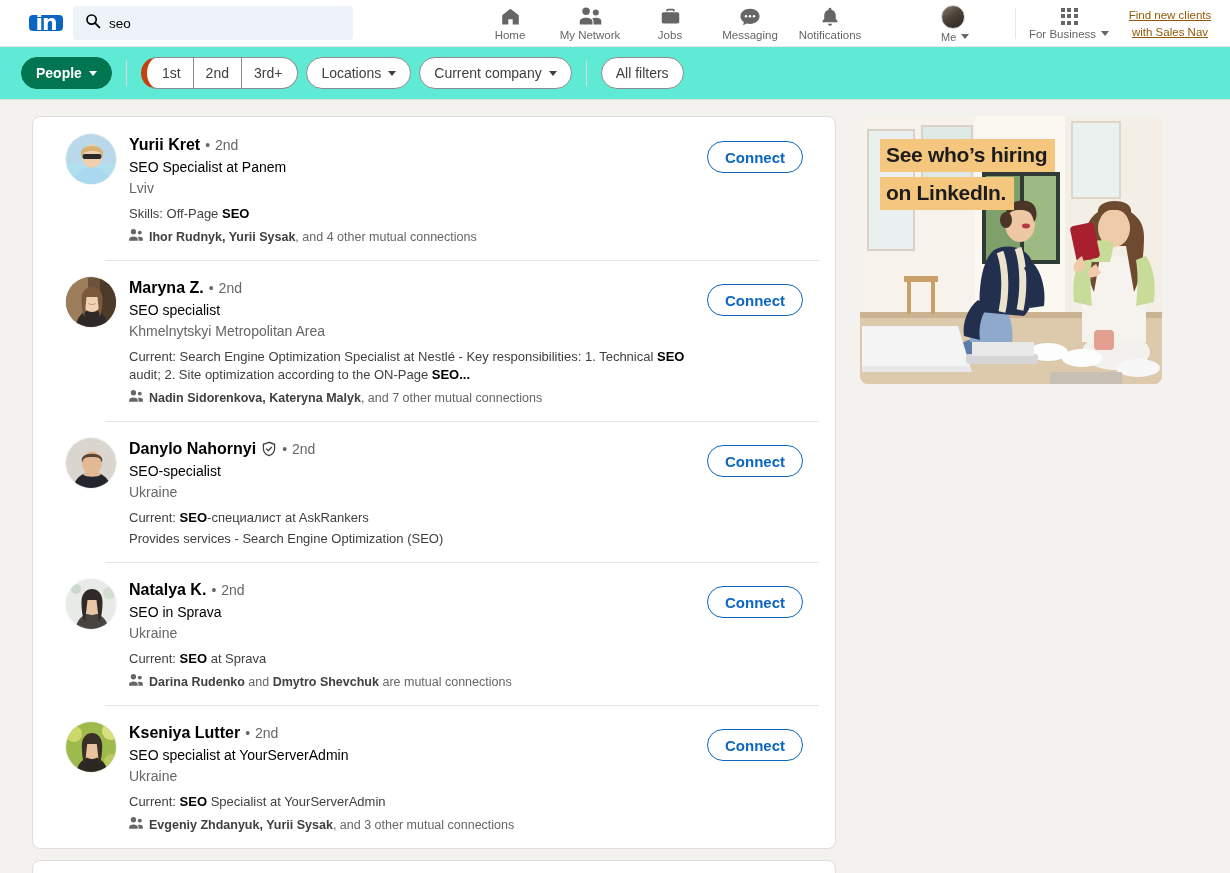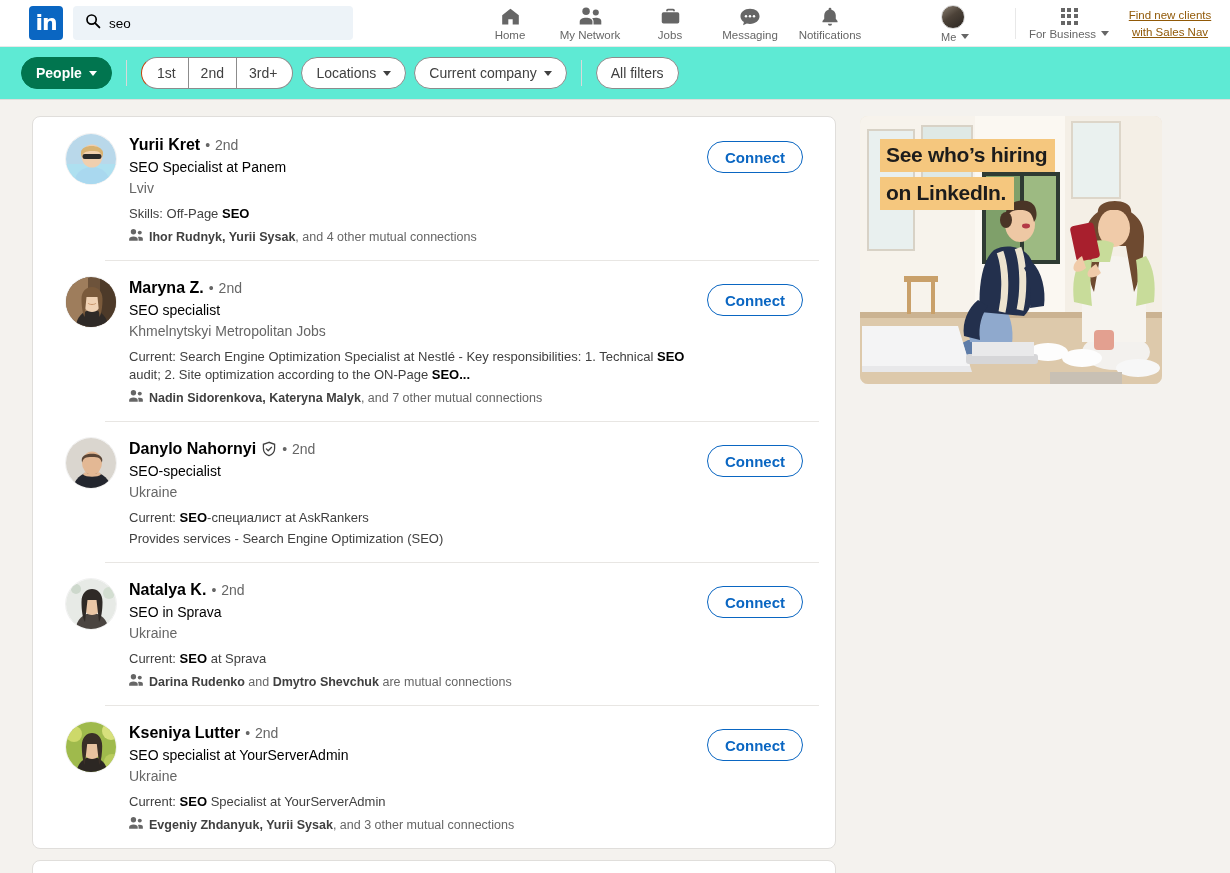--- a/index.html
+++ b/index.html
@@ -11,21 +11,21 @@
   }
 
   
   .globalnav {
     height: 47px; background: #ffffff;
     border-bottom: 1px solid #e8e8e8;
     display: flex; align-items: center;
     position: relative;
   }
   .nav-logo {
-    width: 34px; height: 34px; margin-left: 29px;
+    width: 34px; height: 16px; margin-left: 29px;
     background: #0a66c2; border-radius: 4px;
     display: flex; align-items: center; justify-content: center;
     color: #fff; font-weight: 700; font-size: 22px;
     letter-spacing: -1px; line-height: 1;
     font-family: "DejaVu Sans", sans-serif;
   }
   .nav-search {
     margin-left: 10px; width: 280px; height: 34px;
     background: #edf3f8; border-radius: 4px;
     display: flex; align-items: center; padding: 0 8px;
@@ -96,21 +96,21 @@
     background: #01754f; border-color: #01754f; color: #fff; font-weight: 600;
   }
   .caret {
     width: 0; height: 0; border-left: 4.5px solid transparent;
     border-right: 4.5px solid transparent; border-top: 5.5px solid currentColor;
     display: inline-block; margin-left: 2px;
   }
   .vsep { width: 1px; height: 26px; background: #d9d9d9; margin: 0 6px; }
   .degree-group { display: flex; }
   .degree-group .pill { border-radius: 0; border-left: none; padding: 0 12px; }
-  .degree-group .pill:first-child { border-radius: 16px 0 0 16px; border-left: 1px solid #c2410c; padding-left: 15px; }
+  .degree-group .pill:first-child { border-radius: 16px 0 0 16px; border-left: 6px solid #c2410c; padding-left: 15px; }
   .degree-group .pill:last-child { border-radius: 0 16px 16px 0; padding-right: 15px; }
 
   
   .page {
     display: flex; gap: 24px;
     padding: 16px 0 0 32px;
     height: calc(873px - 47px - 54px);
   }
   .col-main { width: 804px; flex: 0 0 804px; }
   .card {
@@ -362,21 +362,21 @@
             <path d="M22 26c1 2 7 2 8 0" stroke="#c8956a" stroke-width="1" fill="none"></path>
           </svg>
         </div>
         <div class="r-body">
           <div class="r-nameline">
             <span class="r-name">Maryna Z.</span>
             <span class="r-dot">•</span>
             <span class="r-degree">2nd</span>
           </div>
           <div class="r-headline">SEO specialist</div>
-          <div class="r-location">Khmelnytskyi Metropolitan Jobs</div>
+          <div class="r-location">Khmelnytskyi Metropolitan Area</div>
           <div class="r-snippet"><span>Current: Search Engine Optimization Specialist at Nestlé - Key responsibilities: 1. Technical </span><b>SEO</b><span> audit; 2. Site optimization according to the ON-Page </span><b>SEO...</b></div>
           <div class="r-mutual">
             <span>
               <svg width="14" height="12" viewBox="0 0 16 14" fill="#666">
                   <circle cx="5" cy="3.2" r="3.1"></circle>
                   <circle cx="12.4" cy="4.2" r="2.3"></circle>
                   <path d="M0 13.6v-1.9c0-1.9 2.2-2.9 5-2.9s5 1 5 2.9v1.9z"></path>
                   <path d="M11 13.6v-2c0-.9-.3-1.6-.9-2.2.7-.2 1.5-.3 2.3-.3 2.1 0 3.6.8 3.6 2.3v2.2z"></path>
                 </svg>
             </span>

